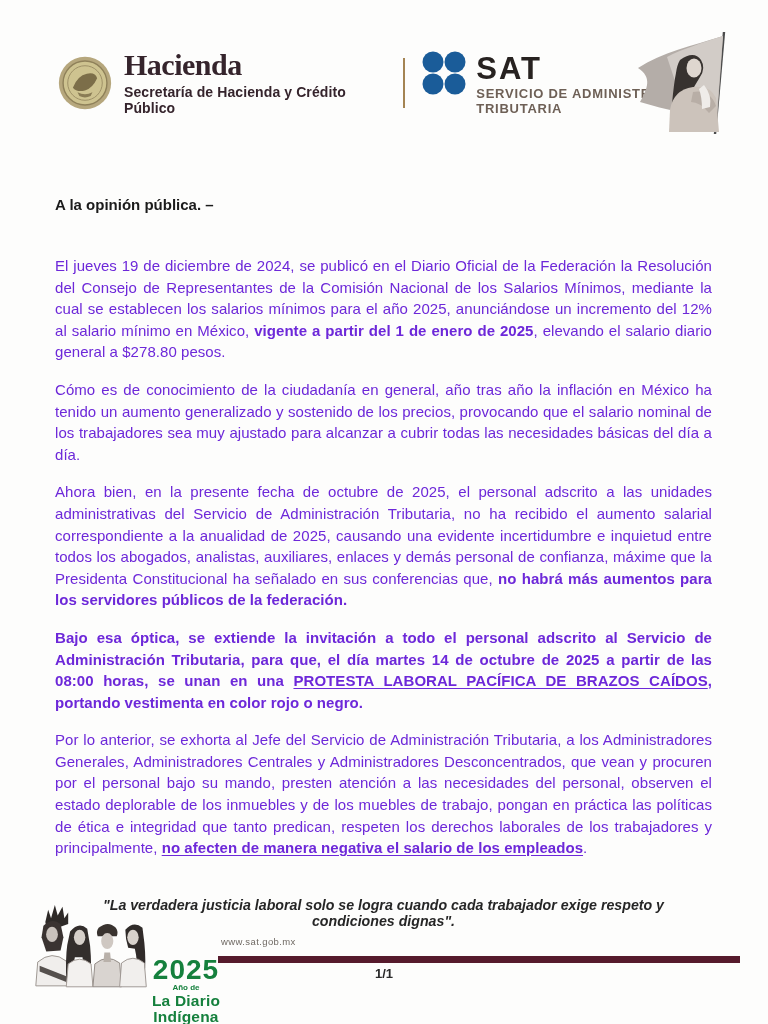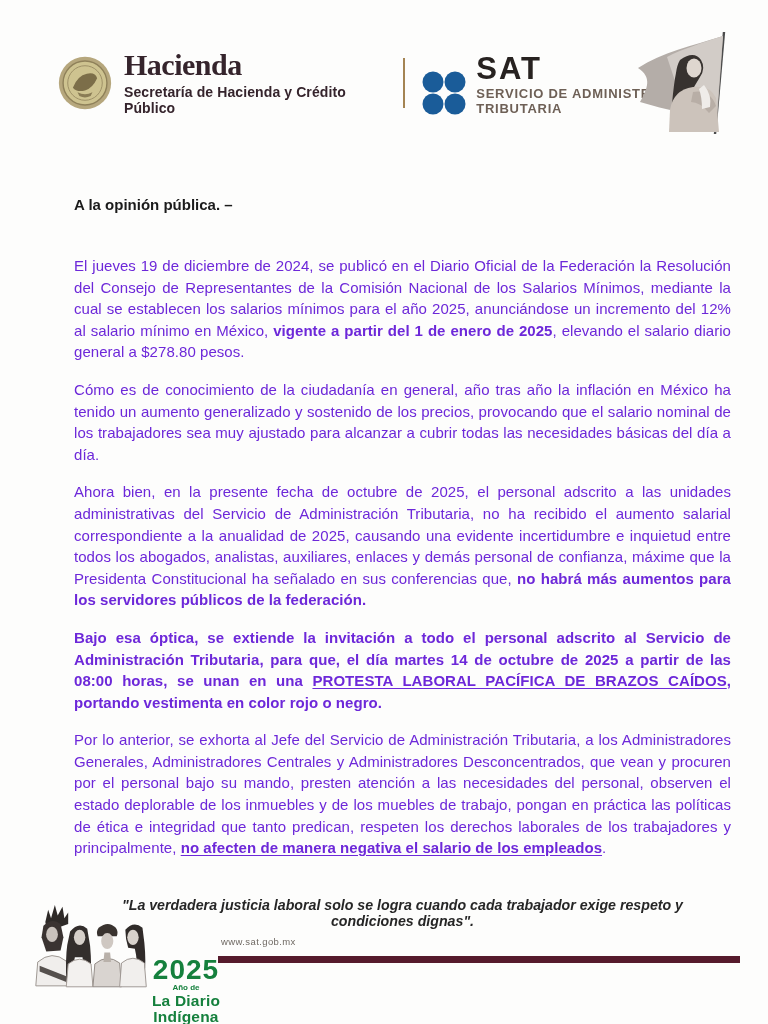--- a/index.html
+++ b/index.html
@@ -16,30 +16,30 @@
   .seal-icon { width:56px; height:56px; flex:0 0 auto; }
   .hacienda-text { display:flex; flex-direction:column; }
   .hacienda-title {
     font-family:"Liberation Serif", serif; font-size:30px; font-weight:700;
     color:#35242c; line-height:1; letter-spacing:-0.5px;
   }
   .hacienda-sub {
     font-size:14px; font-weight:700; color:#35242c; margin-top:4px; letter-spacing:0.1px;
   }
   .logo-divider { width:2px; height:50px; background:#a48453; margin:0 16px 0 20px; }
-  .sat-block { display:flex; align-items:flex-end; gap:9px; }
+  .sat-block { display:flex; align-items:flex-start; gap:9px; }
   .sat-circles-icon { width:46px; height:46px; flex:0 0 auto; }
   .sat-text { display:flex; flex-direction:column; margin-top:4px; }
   .sat-title { font-size:31px; font-weight:800; color:#272220; line-height:0.95; letter-spacing:2px; }
   .sat-sub { font-size:13px; font-weight:700; color:#6e6056; letter-spacing:0.75px; margin-top:2px; }
   .flag-art { position:absolute; top:30px; right:20px; width:128px; height:106px; }
 
   
   .date-line { position:absolute; top:146px; right:67px; font-size:15px; font-weight:700; color:#232323; }
-  .content { position:absolute; top:196px; left:74px; width:657px; }
+  .content { position:absolute; top:196px; left:55px; width:657px; }
   .salutation { font-size:15px; font-weight:700; margin-bottom:42px; color:#1b1b1b; }
   p.para {
     font-size:15px; line-height:1.44; text-align:justify; margin-bottom:16px;
     color:#6d28d9; letter-spacing:0.05px;
   }
   .b { font-weight:700; }
   .u { text-decoration:underline; text-underline-offset:2px; }
   .quote {
     margin-top:38px; font-style:italic; font-weight:600; font-size:14.2px;
     text-align:center; color:#262626; padding:0 6px;
@@ -143,14 +143,15 @@
 
   <div class="year-block">
     <div class="year-number">2025</div>
     <div class="year-sub">Año de</div>
     <div class="year-line">La Diario</div>
     <div class="year-line">Indígena</div>
   </div>
 
   <div class="site-url">www.sat.gob.mx</div>
   <div class="footer-bar"></div>
+  <div class="page-num">1/1</div>
 
 </div>
 
 </body></html>

